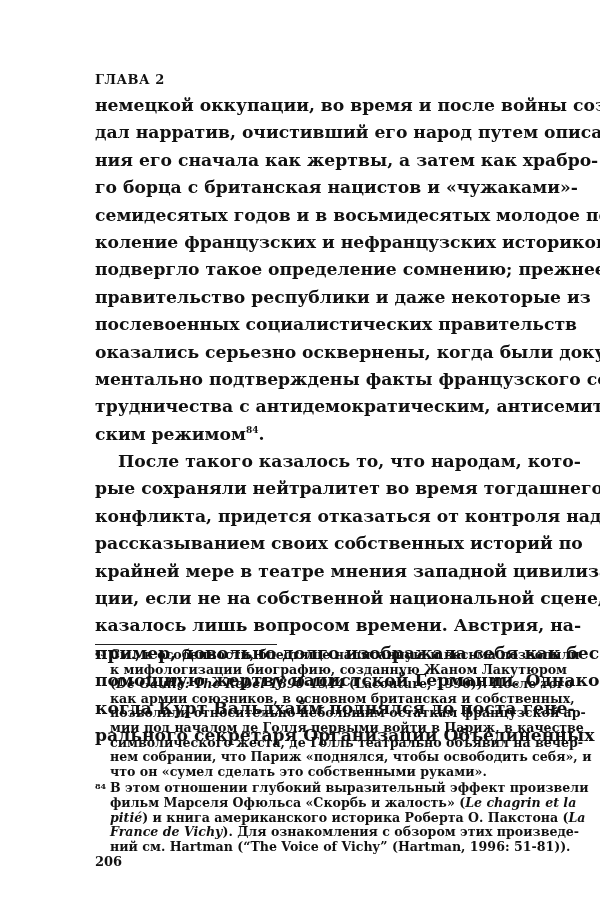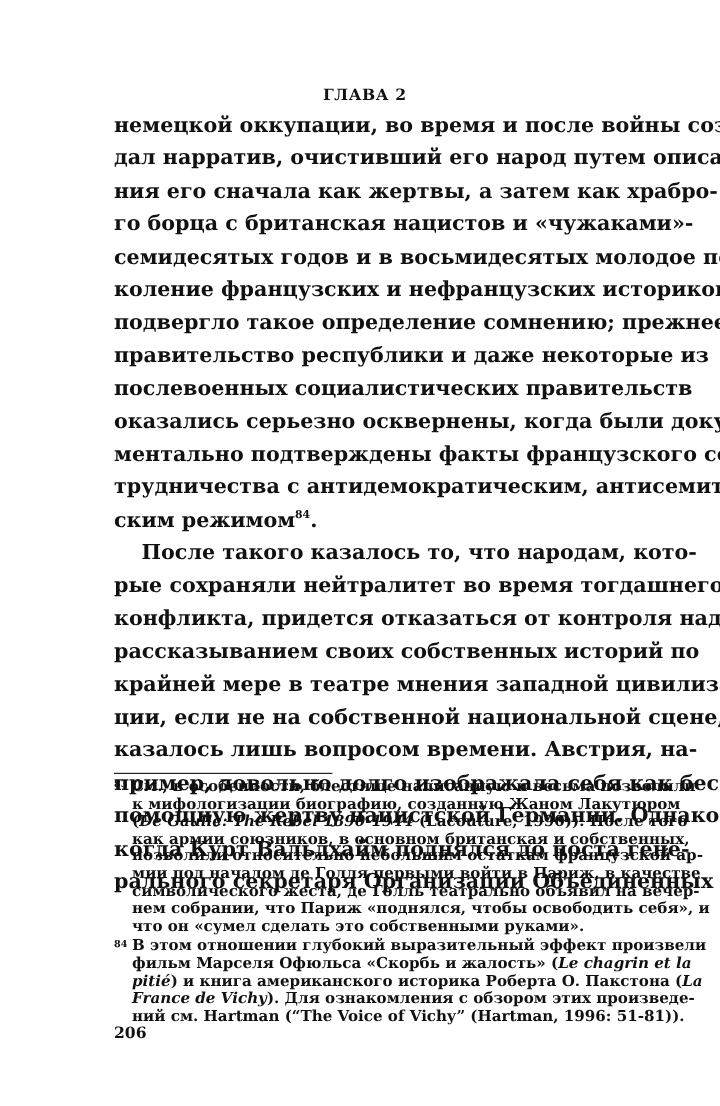--- a/index.html
+++ b/index.html
@@ -7,21 +7,21 @@
     width: 600px; height: 922px;
     background: #ffffff;
     position: relative;
     overflow: hidden;
     color: #111111;
     font-family: "DejaVu Serif", "Liberation Serif", serif;
   }
   .page { position: absolute; left: 95px; top: 0; width: 418px; }
   .running-head {
     position: absolute; left: 0; top: 72px; width: 418px;
-    text-align: center; font-weight: bold; font-size: 13px; letter-spacing: 0.5px;
+    text-align: left; font-weight: bold; font-size: 13px; letter-spacing: 0.5px;
   }
   .body-text {
     position: absolute; left: 0; top: 92px; width: 418px;
     font-size: 17.2px; line-height: 27.4px; font-weight: bold;
   }
   .line { display: block; white-space: nowrap; text-align: justify; text-align-last: justify; height: 27.4px; overflow: visible; }
   .line.last { text-align-last: left; }
   .line.indent { padding-left: 23px; }
   sup { font-size: 9px; line-height: 0; vertical-align: 7px; }
   .fn-rule { position: absolute; left: 0; top: 644px; width: 182px; height: 1px; background: #222; }

